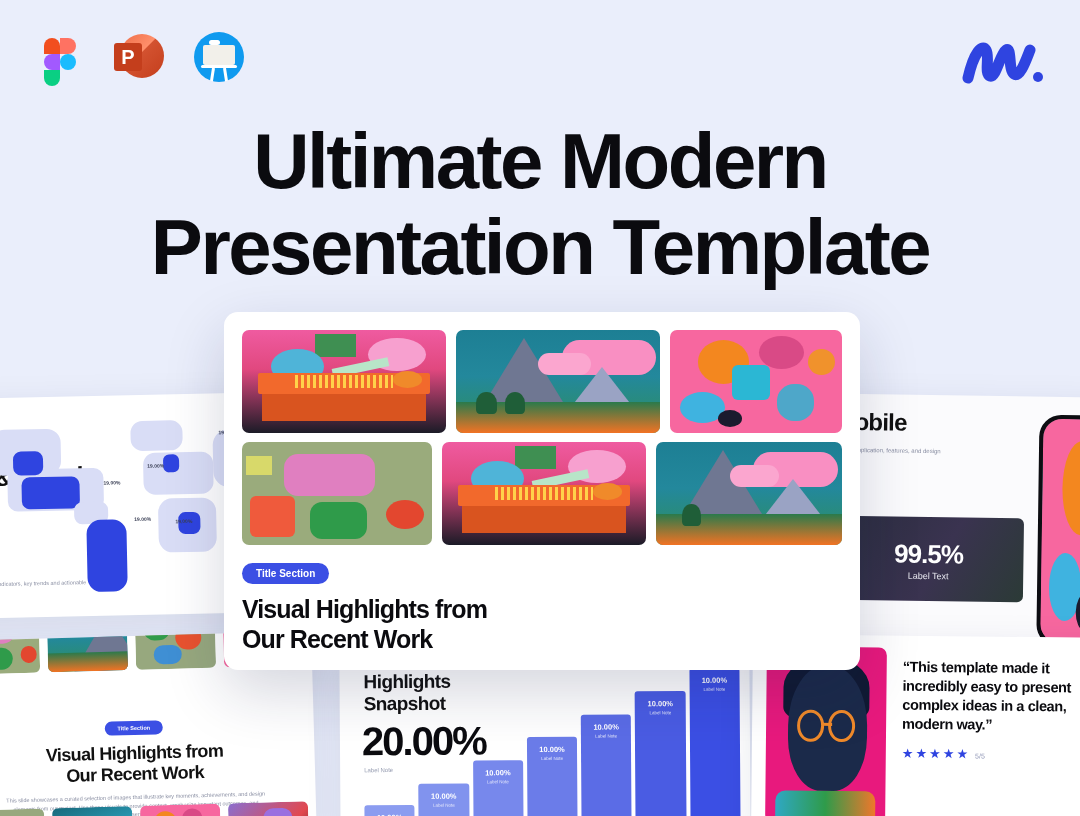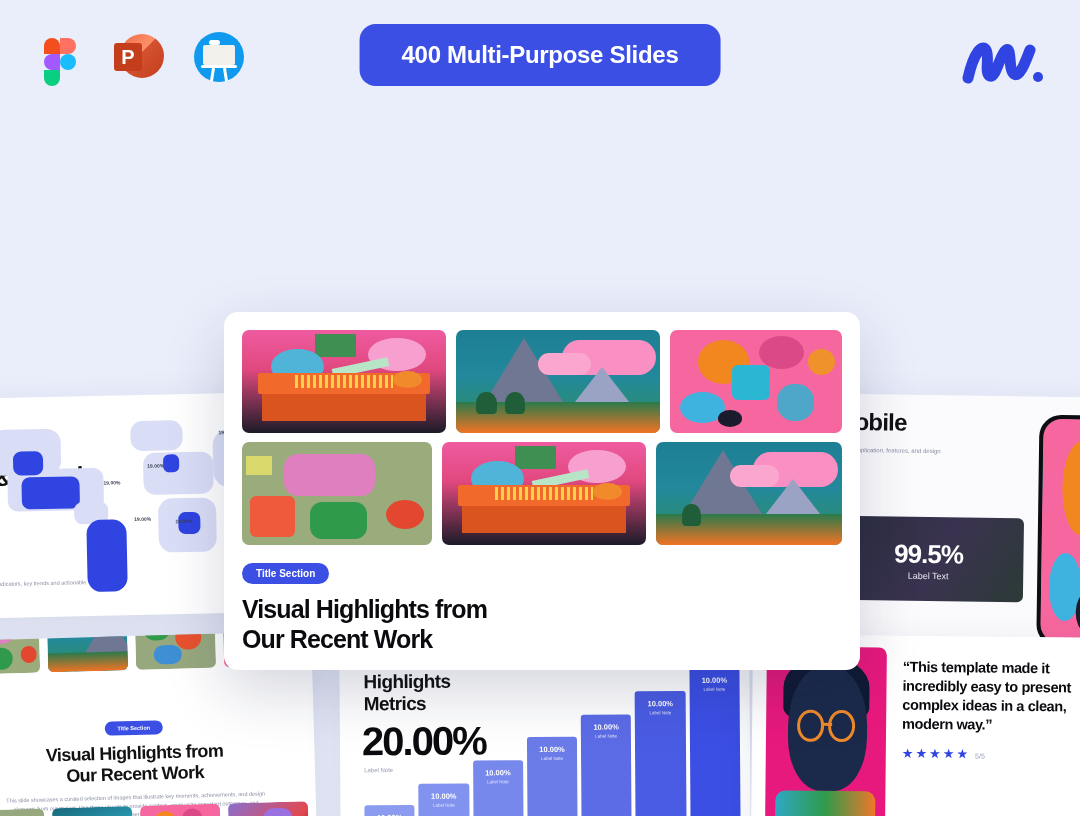--- a/index.html
+++ b/index.html
@@ -230,29 +230,32 @@
     <div class="app-icon keynote">
       <span class="kcirc"></span>
         <span class="knob"></span>
         <span class="board"></span>
       <span class="bar"></span>
         <span class="leg1"></span>
         <span class="leg2"></span>
     </div>
   </div>
 
-  <div class="badge-pill">400 Multi-Purpose Slides</div>
 
   <div class="brand-logo">
     <svg viewBox="0 0 86 56" width="86" height="56" aria-hidden="true">
       <path d="M8 44 C14 18, 22 10, 26 16 C30 22, 24 40, 30 42 C36 44, 40 20, 46 16 C52 12, 48 36, 54 40 C60 44, 66 26, 70 16" fill="none" stroke="#2f44e0" stroke-width="11" stroke-linecap="round" stroke-linejoin="round"></path>
       <circle cx="78" cy="43" r="5" fill="#2f44e0"></circle>
     </svg>
   </div>
 
+  <div class="hero-title">
+    <div>Ultimate Modern</div>
+    <div>Presentation Template</div>
+  </div>
 
   <div class="slide slide-metrics">
 
     <div class="sm-title">
       <div>Operational</div>
       <div>Metrics &amp; Trends</div>
     </div>
     <div class="sm-sub">Summary of the latest performance indicators, key trends and actionable insights derived.</div>
     <div class="map-wrap">
       <i class="mp" style="left:10px;top:26px;width:70px;height:46px;border-radius:14px;"></i>
@@ -352,21 +355,21 @@
           <div class="art a-mixed">
             <i class="m2"></i>
           </div>
         </div>
     </div>
   </div>
 
   <div class="slide slide-analytics">
     <div class="an-title">
       <div id="an-t1">Highlights</div>
-      <div id="an-t2">Metrics</div>
+      <div id="an-t2">Snapshot</div>
     </div>
     <div class="an-stat">20.00%</div>
     <div class="an-statlab">Label Note</div>
     <div class="an-bars" id="an-bars">
         <div class="an-bar" style="height: 18%; background: rgb(139, 156, 240);">
           <span class="bv">10.00%</span>
         </div>
         <div class="an-bar" style="height: 30%; background: rgb(129, 147, 238);">
           <span class="bv">10.00%</span>
           <span class="bl">Label Note</span>

